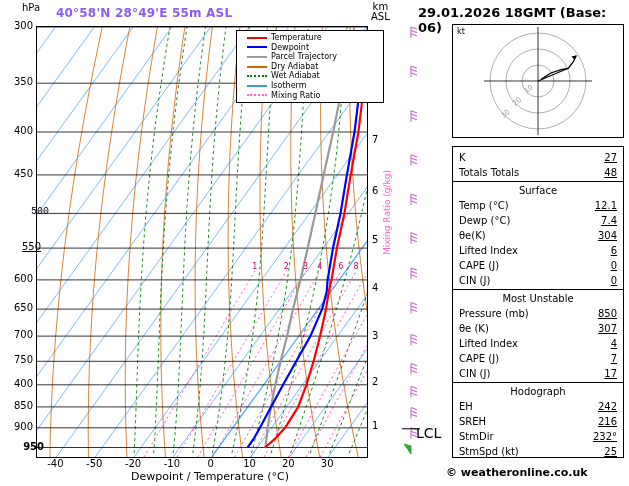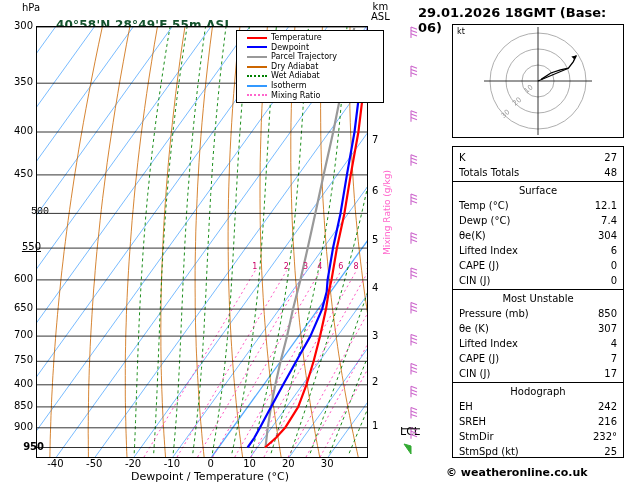--- a/index.html
+++ b/index.html
@@ -4,57 +4,57 @@
 <style>
   html,body{margin:0;padding:0;}
   body{width:629px;height:486px;background:#ffffff;font-family:"DejaVu Sans",sans-serif;overflow:hidden;}
   .root{position:relative;width:629px;height:486px;}
 
   
   .abs{position:absolute;}
 
   
   #hpa-label{left:22px;top:2px;font-size:10px;color:#000;}
-  #station-title{left:56px;top:6px;font-size:12px;font-weight:bold;color:#14532d;letter-spacing:0.2px;margin-top:12px;}
+  #station-title{left:56px;top:6px;font-size:12px;font-weight:bold;color:#8b5cf6;letter-spacing:0.2px;}
   #km-label{left:371px;top:2px;font-size:10px;color:#000;text-align:center;line-height:10px;}
   #date-title{left:418px;top:5px;font-size:13px;font-weight:bold;color:#000;}
 
   
   #plot-frame{left:36px;top:26px;width:330px;height:430px;border:1px solid #000;overflow:hidden;background:#fff;}
   #plot-inner{position:absolute;left:0;top:0;width:330px;height:430px;}
 
   
   .ylab{position:absolute;right:368px;font-size:10px;color:#000;text-align:right;width:26px;}
   .xlab{position:absolute;top:458px;font-size:10px;color:#000;text-align:center;width:30px;}
   #xaxis-title{left:100px;top:470px;font-size:11px;color:#000;width:220px;text-align:center;}
 
   
   .kmlab{position:absolute;left:372px;font-size:10px;color:#000;}
 
   
   #mixing-axis-label{left:382px;top:255px;font-size:9px;color:#ff66cc;transform:rotate(-90deg);transform-origin:left top;white-space:nowrap;}
 
   
-  #lcl-label{left:364px;top:425px;font-size:11px;color:#000;padding-left:36px;}
+  #lcl-label{left:380px;top:425px;font-size:14px;color:#000;padding-left:36px;}
 
   
   #legend{left:236px;top:30px;width:126px;background:#fff;border:1px solid #000;padding:2px 10px;font-size:8px;line-height:9.6px;color:#000;}
   .leg-row{display:flex;align-items:center;height:9.6px;}
   .leg-swatch{width:20px;height:0;border-top-width:2px;border-top-style:solid;margin-right:4px;flex:none;}
   .leg-swatch.dash{border-top-style:dotted;border-top-width:2px;}
 
   
   #hodo-box{left:452px;top:24px;width:170px;height:112px;border:1px solid #000;background:#fff;overflow:hidden;}
   #hodo-kt{left:4px;top:2px;font-size:8px;color:#000;position:absolute;}
 
   
   #indices-box{left:452px;top:146px;width:170px;height:310px;border:1px solid #000;background:#fff;font-size:10px;color:#000;}
   .idx-row{display:flex;justify-content:space-between;padding:0 6px;height:15px;line-height:15px;}
   .idx-row .k{white-space:nowrap;}
-  .idx-row .v{white-space:nowrap;}
+  .idx-row .v{white-space:nowrap;text-decoration:underline;}
   .idx-sep{height:1px;background:#000;margin:1px 0;}
   .idx-head{text-align:center;height:15px;line-height:15px;}
 
   
   #footer{left:446px;top:466px;font-size:11px;font-weight:bold;color:#000;}
 
   
   #barb-col{left:400px;top:26px;width:22px;height:430px;}
 </style>
 </head>

